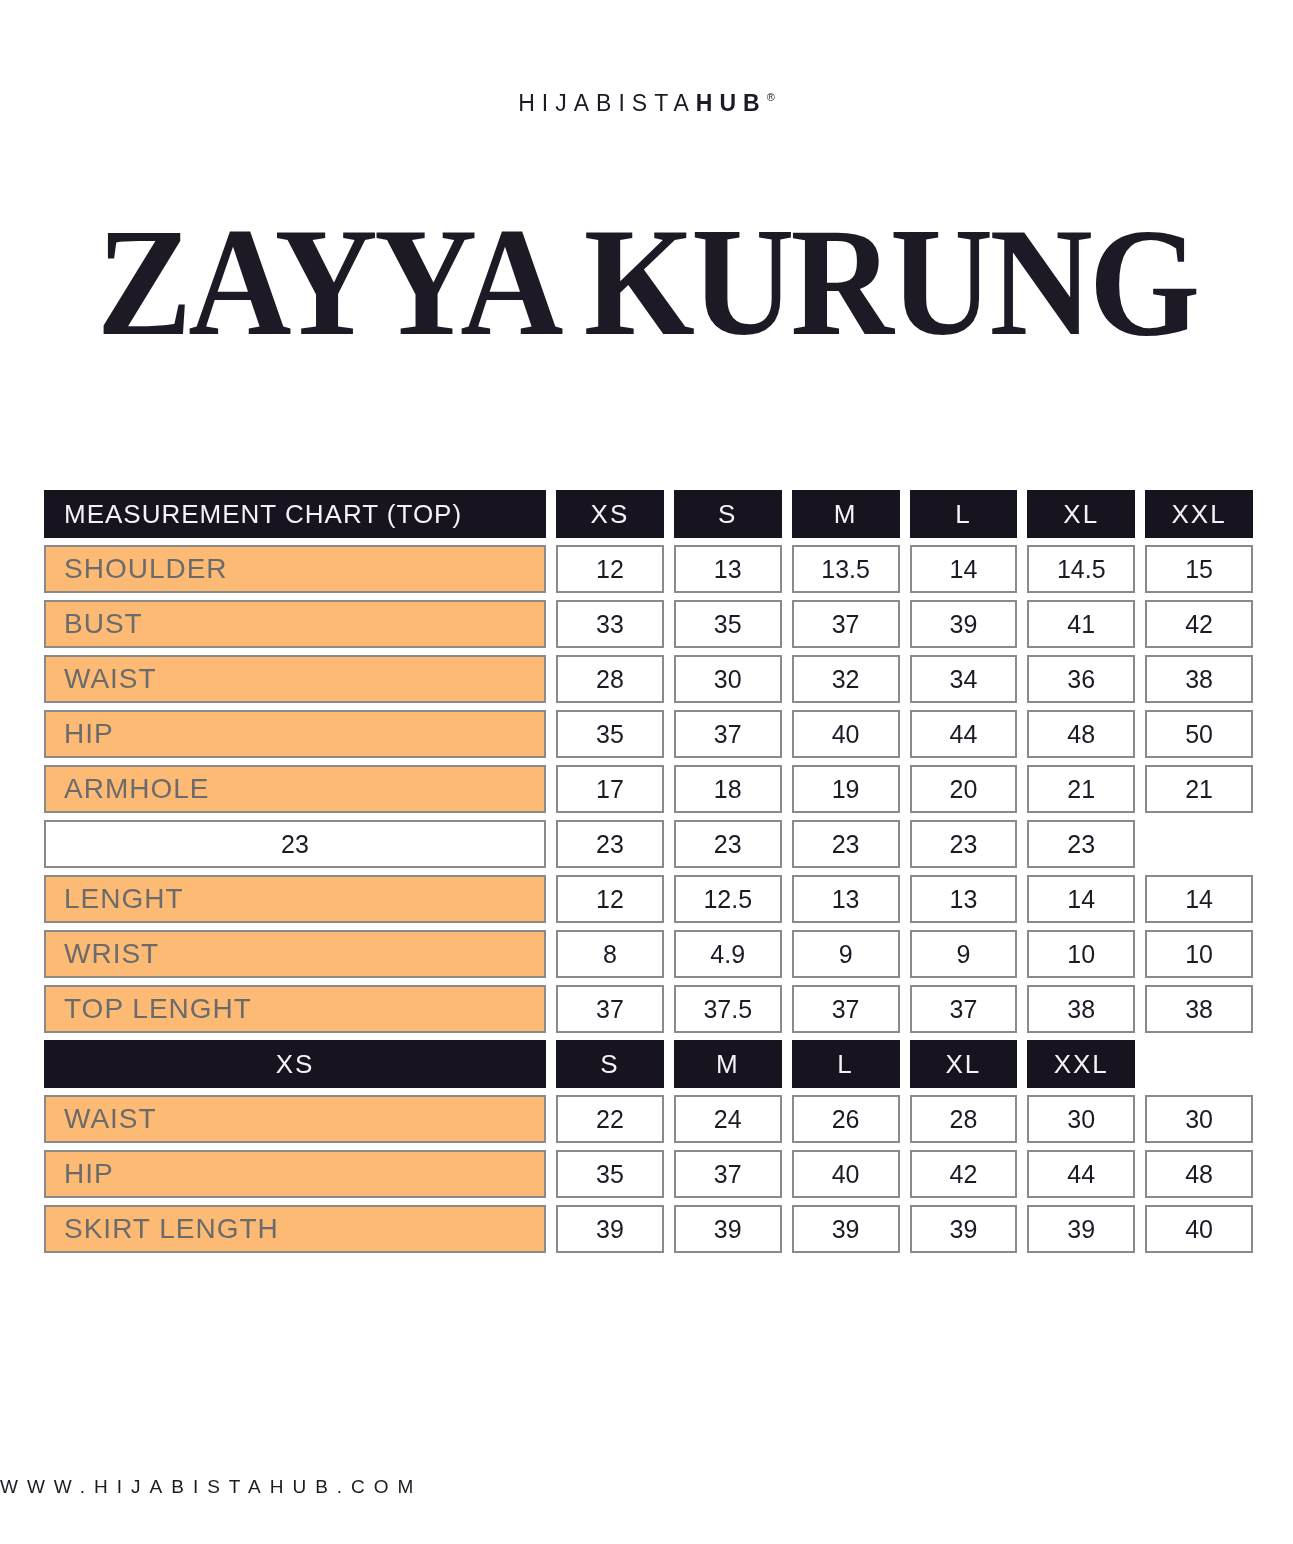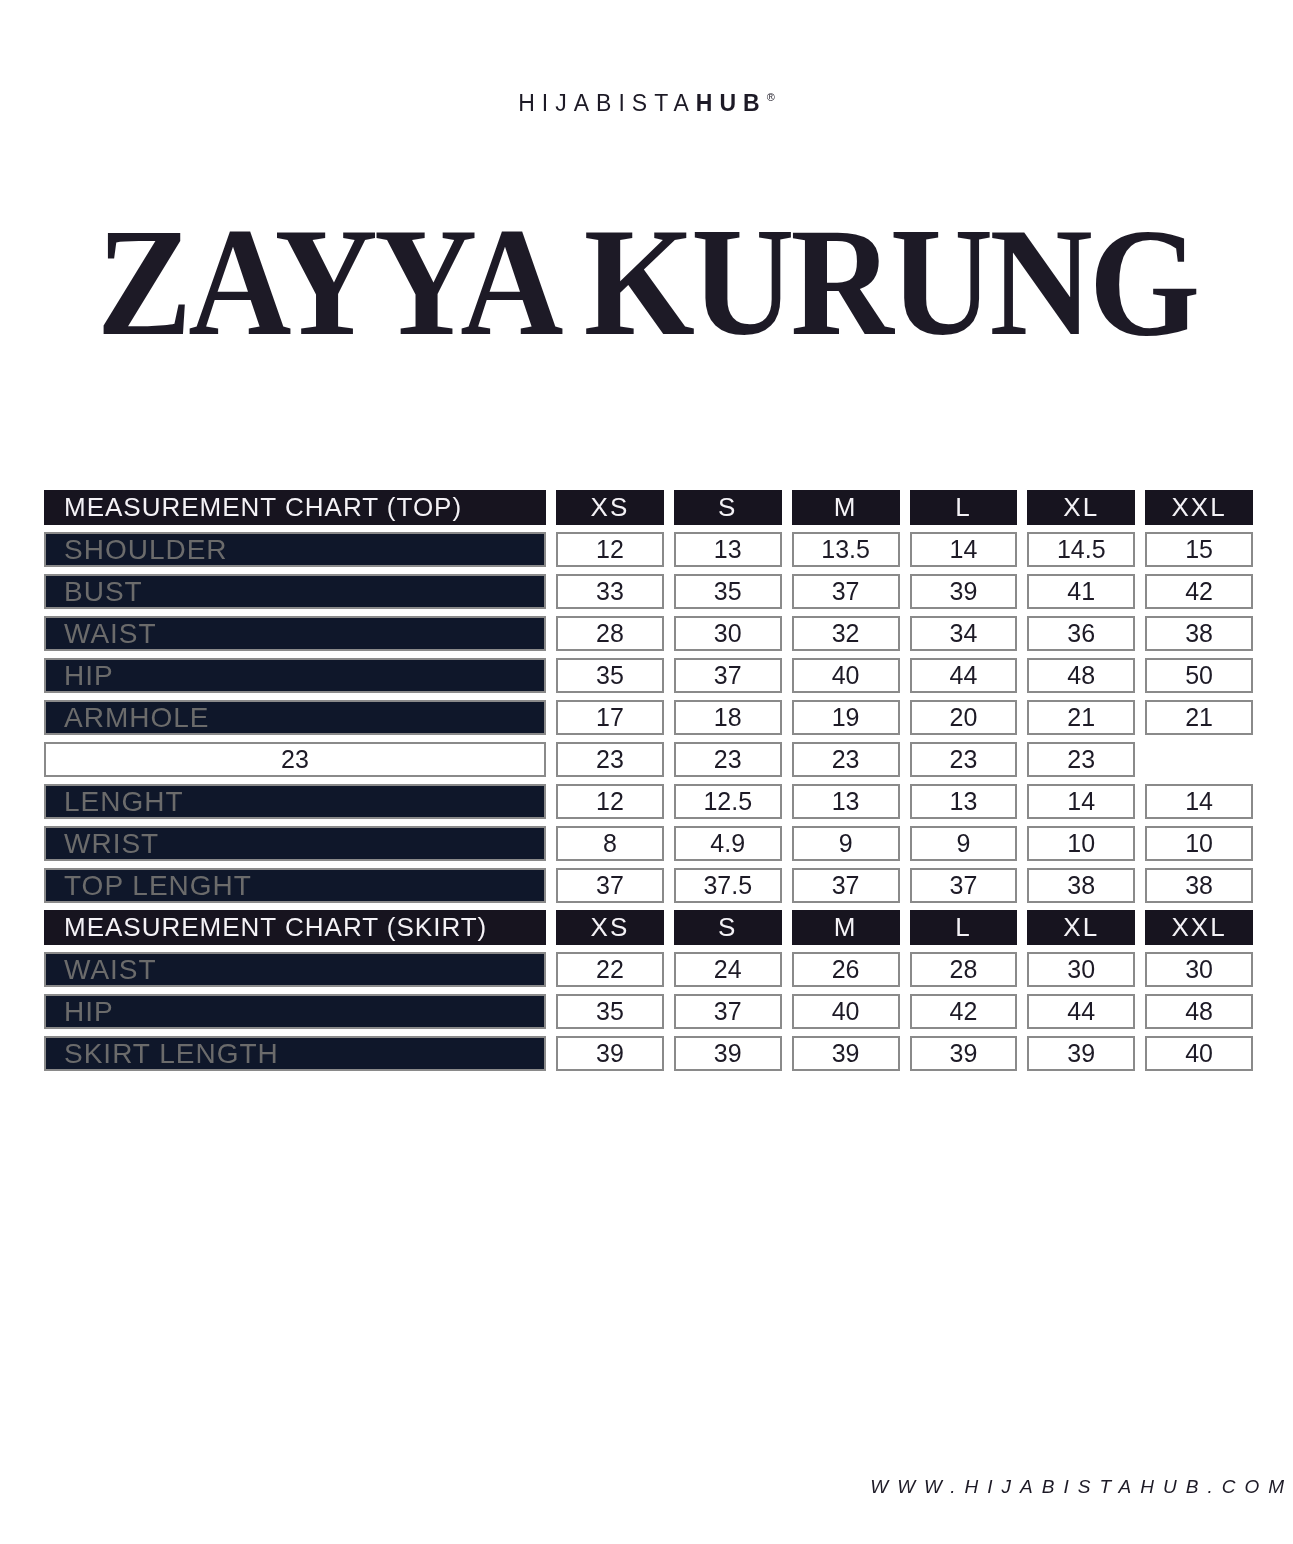--- a/index.html
+++ b/index.html
@@ -43,21 +43,21 @@
   }
 
   
   .table {
     position: absolute; top: 490px; left: 44px; width: 1209px;
   }
   .row {
     display: grid;
     grid-template-columns: 502px repeat(6, 1fr);
     column-gap: 10px;
-    height: 35px;
+    height: 48px;
     margin-bottom: 7px;
     border-radius: 10px;
   }
   .cell {
     display: flex; align-items: center; justify-content: center;
     overflow: hidden; white-space: nowrap;
   }
   .dark {
     background: var(--header-bg, #17141f);
     color: #f4f2f6;
@@ -65,45 +65,44 @@
     font-weight: 300;
     letter-spacing: 2px;
   }
   .dark.section-title {
     justify-content: flex-start;
     padding-left: 20px;
     letter-spacing: 1px;
   }
   .label-cell {
     border: 2px solid var(--cell-border, #8a8a8a);
-    background: #0f172a;
+    background: #fdba74;
     color: var(--label-text, #6b6b6b);
     font-size: 28px;
     font-weight: 300;
     letter-spacing: 1px;
     justify-content: flex-start;
     padding-left: 18px;
   }
   .value-cell {
     border: 2px solid var(--cell-border, #8a8a8a);
     background: #ffffff;
     color: var(--value-text, #1d1a26);
     font-size: 25px;
     font-weight: 400;
   }
 
   
   .footer {
     position: absolute; top: 1476px; left: 0; width: 100%;
-    text-align: right;
+    text-align: left;
     font-size: 19px; letter-spacing: 9px;
     font-weight: 500;
     color: var(--ink, #1d1a26);
     white-space: nowrap;
-    font-style: italic;
   }
 </style>
 </head>
 <body>
 
 <div class="page">
 
   <header class="logo"><span>HIJABISTA</span><span class="bold">HUB</span><sup>®</sup></header>
 
   <h1 class="title">ZAYYA KURUNG</h1>
@@ -192,21 +191,20 @@
       <div class="row">
         <div class="cell label-cell">TOP LENGHT</div>
         <div class="cell value-cell">37</div>
         <div class="cell value-cell">37.5</div>
         <div class="cell value-cell">37</div>
         <div class="cell value-cell">37</div>
         <div class="cell value-cell">38</div>
         <div class="cell value-cell">38</div>
       </div>
       <div class="row">
-        <div class="cell dark section-title">MEASUREMENT CHART (SKIRT)</div>
         <div class="cell dark">XS</div>
         <div class="cell dark">S</div>
         <div class="cell dark">M</div>
         <div class="cell dark">L</div>
         <div class="cell dark">XL</div>
         <div class="cell dark">XXL</div>
       </div>
       <div class="row">
         <div class="cell label-cell">WAIST</div>
         <div class="cell value-cell">22</div>

